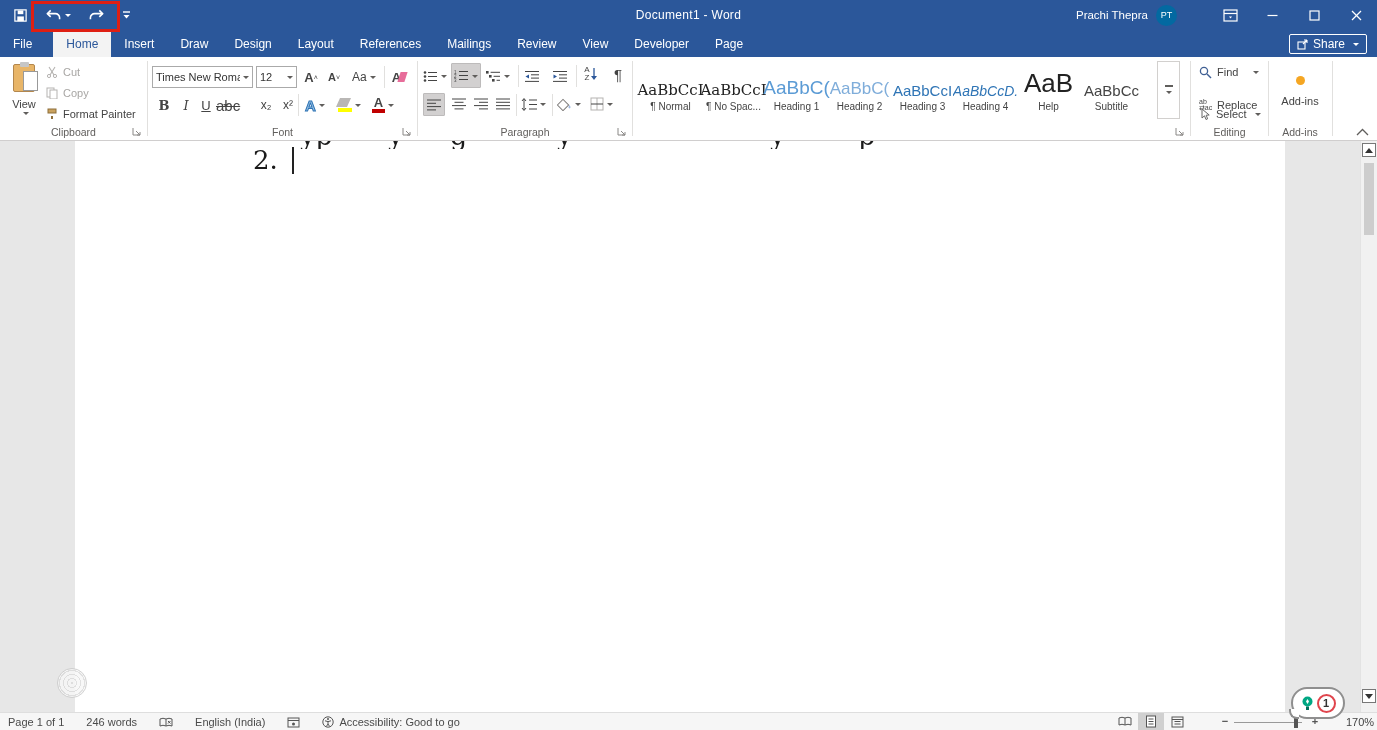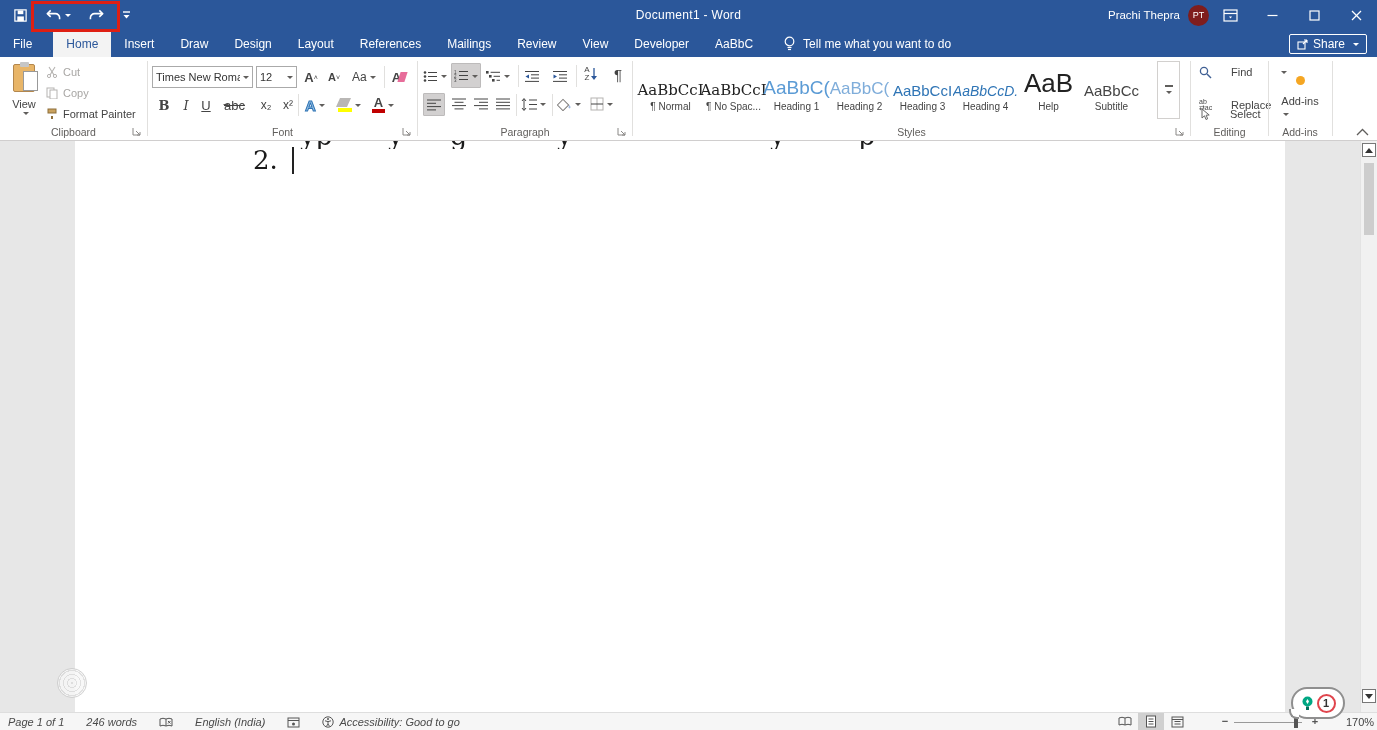--- a/index.html
+++ b/index.html
@@ -8,22 +8,22 @@
 
   
   #titlebar { position:absolute; top:0; left:0; width:1377px; height:30px; background:#2b579a; color:#fff; }
   #qat { position:absolute; left:8px; top:3px; display:flex; align-items:center; gap:10px; height:24px; }
   .qbtn { width:24px; height:24px; display:flex; align-items:center; justify-content:center; }
   #redbox { position:absolute; left:31px; top:1px; width:89px; height:31px; border:3px solid #de1f13; z-index:70; }
   #title-center { position:absolute; left:400px; right:400px; top:0; height:30px; line-height:30px;
                   text-align:center; font-size:12px; letter-spacing:.3px; }
   #tb-right { position:absolute; right:0; top:0; height:30px; display:flex; align-items:center; }
   #user-name { font-size:11.5px; margin-right:8px; }
-  #avatar { width:21px; height:21px; border-radius:50%; background:#7f1d1d; color:#fff; font-size:9px;
-            display:flex; align-items:center; justify-content:center; margin-right:0; }
+  #avatar { width:21px; height:21px; border-radius:50%; background:#0369a1; color:#fff; font-size:9px;
+            display:flex; align-items:center; justify-content:center; margin-right:32px; }
   .winbtn { width:42px; height:30px; display:flex; align-items:center; justify-content:center; }
 
   
   #tabrow { position:absolute; top:30px; left:0; width:1377px; height:27px; background:#2b579a; display:flex; align-items:stretch; }
   .tab { color:#fff; font-size:12px; padding:0 13px; display:flex; align-items:center; }
   .tab.active { background:#f3f3f3; color:#2b579a; }
   #tellme { display:flex; align-items:center; gap:8px; color:#fff; font-size:12px; margin-left:18px; }
   #share-btn { position:absolute; right:10px; top:4px; height:20px; border:1px solid #fff; border-radius:2px;
                color:#fff; font-size:12px; display:flex; align-items:center; gap:5px; padding:0 7px; }
 
@@ -56,21 +56,21 @@
   
   svg.mi { display:block; }
 
   
   .style-item { width:63px; height:60px; display:flex; flex-direction:column; align-items:center; justify-content:center; gap:2px; }
   .sprev { height:30px; display:flex; align-items:flex-end; white-space:nowrap; overflow:hidden; }
   .sname { font-size:10px; color:#444; white-space:nowrap; }
   .serif { font-family:"DejaVu Serif","Liberation Serif",serif; }
 
   
-  .edit-row { position:absolute; left:8px; display:flex; align-items:center; gap:19px; height:18px; }
+  .edit-row { position:absolute; left:8px; display:flex; align-items:center; gap:5px; height:18px; }
 
   
   #docarea { position:absolute; top:141px; left:0; width:1360px; height:571px; background:#e7e7e7; }
   #page { position:absolute; left:75px; top:0; width:1210px; height:571px; background:#fff; }
   #fragments { position:absolute; left:0; top:0; width:1210px; height:8px; overflow:hidden; }
   .frag { position:absolute; top:-21px; font-family:"DejaVu Serif","Liberation Serif",serif; font-size:27px; color:#1a1a1a; }
   #list-number { position:absolute; left:178px; top:4px; font-family:"DejaVu Serif","Liberation Serif",serif;
                  font-size:26px; color:#1a1a1a; }
   #caret { position:absolute; left:217px; top:6px; width:1.5px; height:27px; background:#222; }
   #touch-ind { position:absolute; left:57px; top:527px; width:30px; height:30px; border-radius:50%;
@@ -81,21 +81,21 @@
   .sbtn { position:absolute; left:1px; width:14px; height:14px; background:#fff; border:1px solid #777;
           display:flex; align-items:center; justify-content:center; }
   .tri-up { width:0; height:0; border:4px solid transparent; border-bottom:5px solid #333; margin-top:-4px; }
   .tri-dn { width:0; height:0; border:4px solid transparent; border-top:5px solid #333; margin-bottom:-4px; }
   #sthumb { position:absolute; left:3px; top:22px; width:10px; height:72px; background:#cdcdcd; }
 
   
   #statusbar { position:absolute; bottom:0; left:0; width:1377px; height:18px; background:#f6f6f6;
                border-top:1px solid #dedede; font-size:11px; color:#4a4a4a; }
   #sb-left { position:absolute; left:8px; top:0; height:18px; display:flex; align-items:center; gap:22px; }
-  .sb-item { display:flex; align-items:center; gap:5px;font-style:italic; }
+  .sb-item { display:flex; align-items:center; gap:5px; }
   .viewbtn { width:26px; height:17px; display:flex; align-items:center; justify-content:center; }
   .viewbtn.sel2 { background:#d0d0d0; }
   #sb-views { position:absolute; left:1112px; top:0; display:flex; }
   #zoom-out { position:absolute; left:1218px; top:2px; width:14px; text-align:center; color:#555; font-weight:bold; }
   #ztrack { position:absolute; left:1234px; top:9px; width:68px; height:1px; background:#999; }
   #zhandle { position:absolute; left:1294px; top:4px; width:4px; height:11px; background:#555; }
   #zoom-in { position:absolute; left:1308px; top:2px; width:14px; text-align:center; color:#555; font-weight:bold; }
   #zoom-level { position:absolute; left:1346px; top:3px; color:#444; }
 
   
@@ -176,29 +176,21 @@
   <span class="tab active" style="margin-left:8px">Home</span>
   <span class="tab">Insert</span>
   <span class="tab">Draw</span>
   <span class="tab">Design</span>
   <span class="tab">Layout</span>
   <span class="tab">References</span>
   <span class="tab">Mailings</span>
   <span class="tab">Review</span>
   <span class="tab">View</span>
   <span class="tab">Developer</span>
-  <span class="tab">AaBbC</span>
-  <span id="tellme">
-    <svg class="mi" width="11" height="16" viewBox="0 0 11 16">
-      <circle cx="5.5" cy="5.5" r="4.3" fill="none" stroke="#fff" stroke-width="1.2"></circle>
-      <line x1="3.5" y1="11.5" x2="7.5" y2="11.5" stroke="#fff" stroke-width="1.2"></line>
-      <line x1="4" y1="13.5" x2="7" y2="13.5" stroke="#fff" stroke-width="1.2"></line>
-    </svg>
-    <span>Tell me what you want to do</span>
-  </span>
+  <span class="tab">Page</span>
   <span id="share-btn">
     <svg class="mi" width="11" height="11" viewBox="0 0 11 11">
       <rect x="1" y="3" width="7" height="7" fill="none" stroke="#fff" stroke-width="1.1"></rect>
       <path d="M6 5 L10 1 M10 1 H7 M10 1 V4" stroke="#fff" stroke-width="1.1" fill="none"></path>
     </svg>
     <span>Share</span>
     <span class="chev" style="border-top-color:#fff"></span>
   </span>
 </div>
 
@@ -273,21 +265,21 @@
       </div>
     <div class="fbtn" style="left:28px;top:37px;font-family:'DejaVu Serif',serif;font-style:italic;font-size:13px">
         <span>I</span>
       </div>
     <div class="fbtn" style="left:48px;top:37px;text-decoration:underline;font-size:13px;color:#444">
         <span>U</span>
       </div>
     <div class="fbtn" style="left:66px;top:37px">
         <span class="chev"></span>
       </div>
-    <div class="fbtn" style="left:76px;top:37px;text-decoration:line-through;font-size:13px;color:#444">
+    <div class="fbtn" style="left:68px;top:37px;text-decoration:line-through;font-size:15px;color:#444">
         <span>abc</span>
       </div>
     <div class="fbtn" style="left:108px;top:37px;font-size:12px;color:#444">
         <span>x₂</span>
       </div>
     <div class="fbtn" style="left:130px;top:37px;font-size:12px;color:#444">
         <span>x²</span>
       </div>
     <div class="vsep" style="left:150px;top:37px"></div>
     <div class="fbtn" style="left:157px;top:37px">
@@ -482,21 +474,20 @@
       </div>
       <div class="style-item">
         <span class="sprev" style="font-size:15px;color:#444">AaBbCc</span>
         <span class="sname">Subtitle</span>
       </div>
     </div>
     <div style="position:absolute;left:524px;top:4px;width:23px;height:58px;border:1px solid #d2d0ce;display:flex;flex-direction:column;align-items:center;justify-content:center">
       <span style="display:block;width:8px;height:1.5px;background:#605e5c;margin-bottom:2px"></span>
       <span class="chev" style="margin:0"></span>
     </div>
-    <div class="g-label">Styles</div>
     <svg class="launcher" viewBox="0 0 10 10">
       <path d="M1 1 V8 M1 8 H8" stroke="#8a8886" fill="none"></path>
         <path d="M4 4 L8 8 M8 5 V8 H5" stroke="#8a8886" fill="none"></path>
     </svg>
   </div>
   <div class="gdiv" style="left:1190px"></div>
 
   <div class="group" style="left:1191px;width:77px">
     <div class="edit-row" style="top:6px">
       <svg class="mi" width="13" height="13" viewBox="0 0 13 13">

